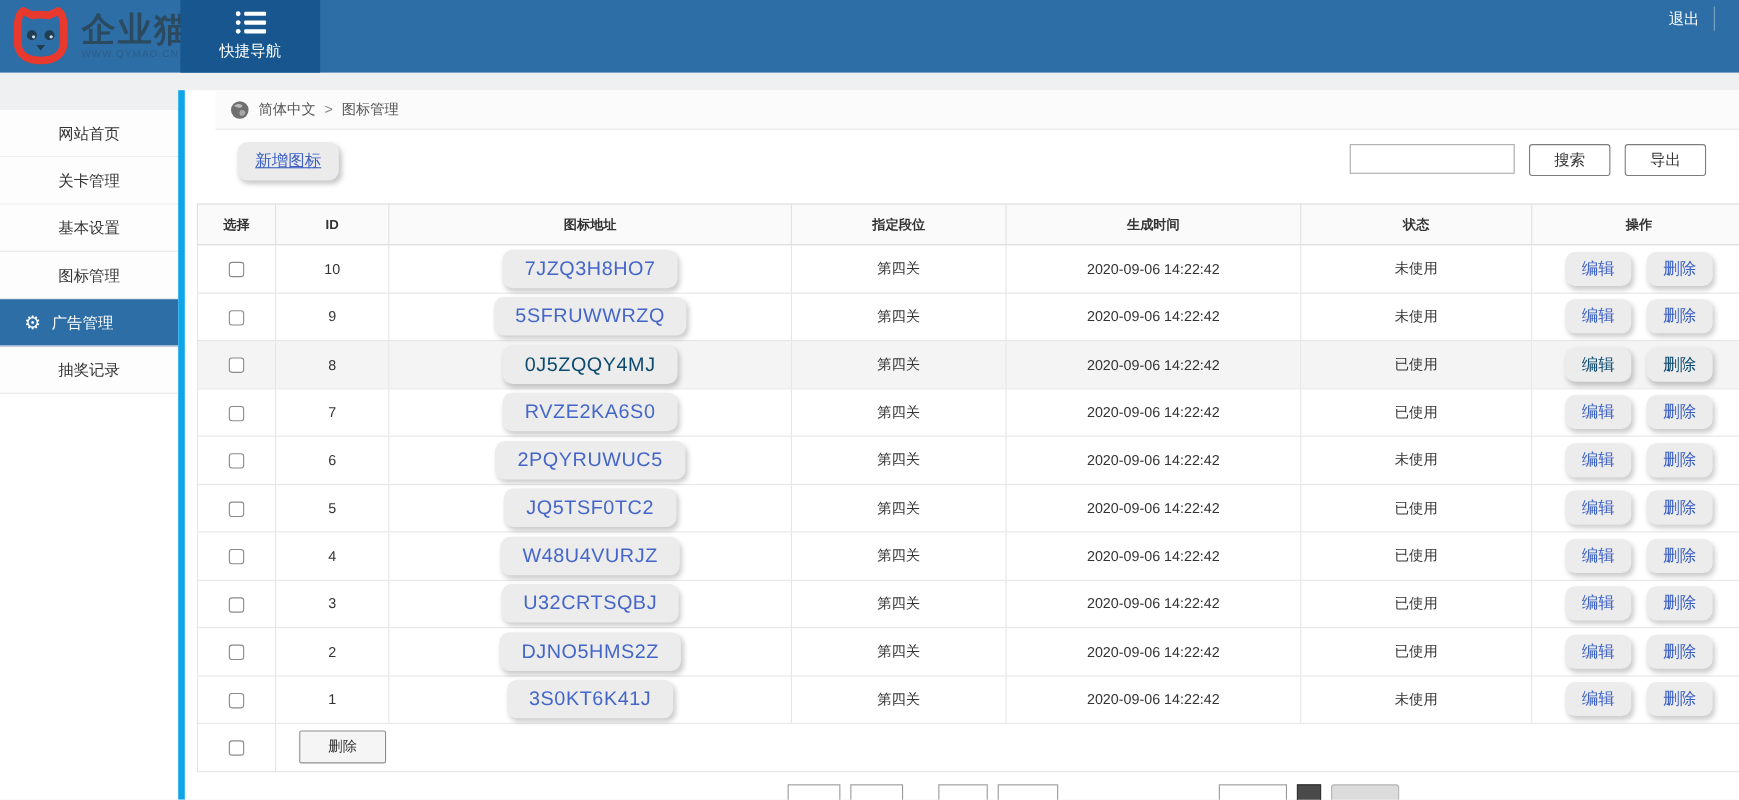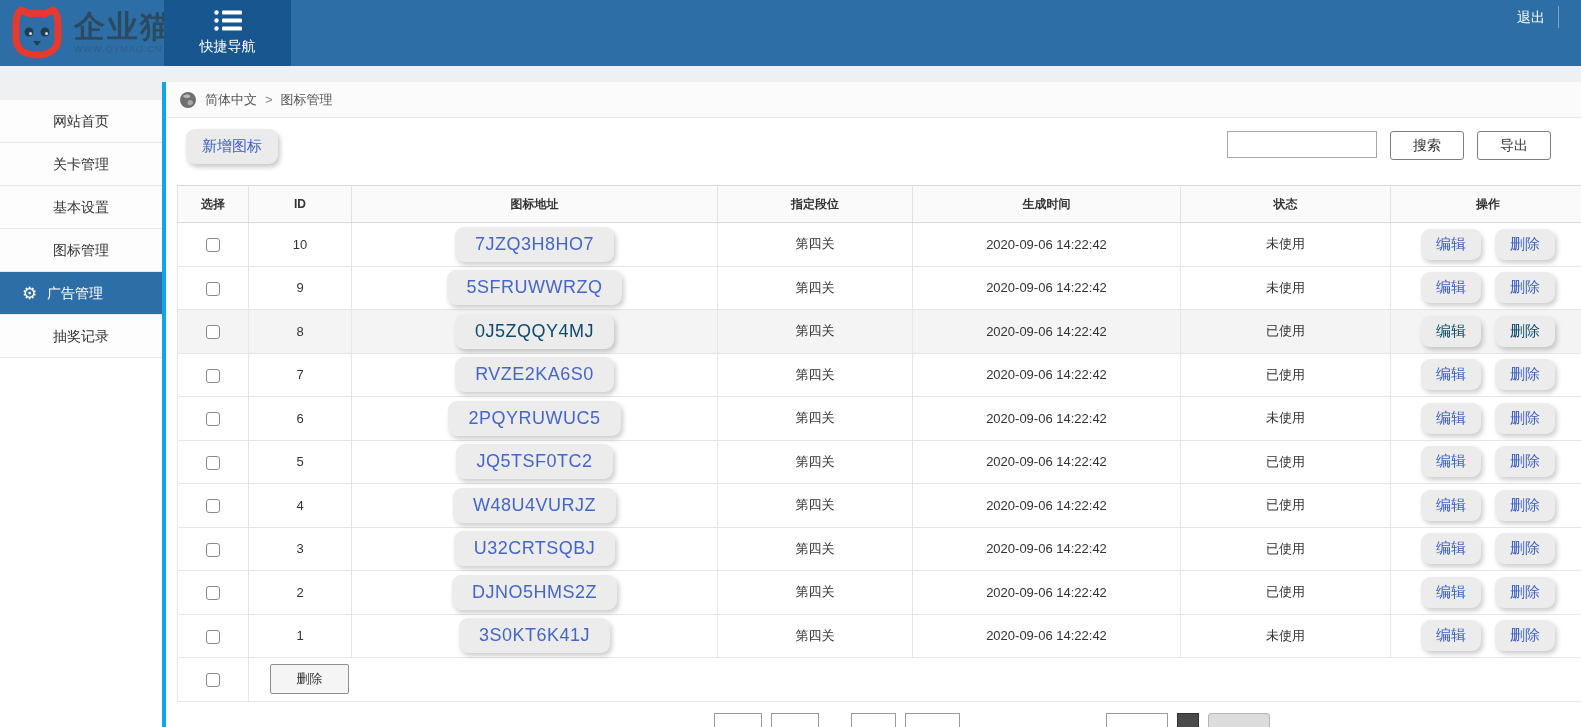--- a/index.html
+++ b/index.html
@@ -17,27 +17,27 @@
   .logout { position:absolute; right:36px; top:9px; color:#fff; font-size:14px; cursor:pointer; }
   .topbar-divider { position:absolute; right:22px; top:6px; width:1px; height:22px; background:#7fa6c6; }
 
   
   .sidebar { position:absolute; left:0; top:82px; width:162px; bottom:0; background:#fff;margin-top:18px; }
   .side-item { height:43px; line-height:43px; text-align:center; font-size:14px; color:#333; border-bottom:1px solid #e9e9e9; cursor:pointer; background:#fdfdfd; }
   .side-item.active { background:#2e6ea6; color:#fff; text-align:left; padding-left:47px; position:relative; }
   .side-item.active .gear { position:absolute; left:22px; top:0; font-size:17px; color:#fff; }
 
   
-  .main { position:absolute; left:162px; top:82px; right:0; bottom:0; background:#fff; border-left:4px solid #0ea5e9; }
+  .main { position:absolute; left:162px; top:82px; right:0; bottom:0; background:#fff; border-left:6px solid #0ea5e9;padding-left:28px; }
   .breadcrumb { height:36px; background:#fbfbfb; border-bottom:1px solid #e7e7e7; display:flex; align-items:center; padding-left:13px; gap:8px; font-size:13px; color:#555; }
   .crumb-sep { color:#888; }
 
   .toolbar { position:relative; height:66px; }
   .add-pill { position:absolute; left:20px; top:11px; background:#ebebeb; border-radius:9px; padding:8px 16px; box-shadow:2px 3px 5px rgba(0,0,0,0.22); cursor:pointer; }
-  .add-pill a { font-size:15px; color:#3c60c4; }
+  .add-pill a { font-size:15px; color:#3c60c4; text-decoration:underline; }
   .search-group { position:absolute; right:30px; top:13px; display:flex; gap:13px; }
   .search-input { width:150px; height:27px; border:1px solid #a9a9a9; background:#fff; padding:0 6px; font-size:13px; }
   .btn-plain { height:29px; padding:0 22px; background:#fff; border:1px solid #7d7d7d; border-radius:3px; font-size:14px; color:#333; cursor:pointer; font-family:inherit; }
 
   
   .table-wrap { position:absolute; left:11px; top:103px; width:1408px; }
   table { border-collapse:collapse; table-layout:fixed; width:1408px; }
   th { background:#fafafa; font-size:12px; font-weight:bold; color:#333; height:37px; border:1px solid #e2e2e2; border-top:1px solid #d9d9d9; border-bottom:1px solid #d9d9d9; text-align:center; }
   td { height:43.5px; border:1px solid #e6e6e6; border-top:1px solid #dcdcdc; text-align:center; font-size:13px; color:#333; background:#fff; }
   tr.alt td { background:#f4f4f4; }

